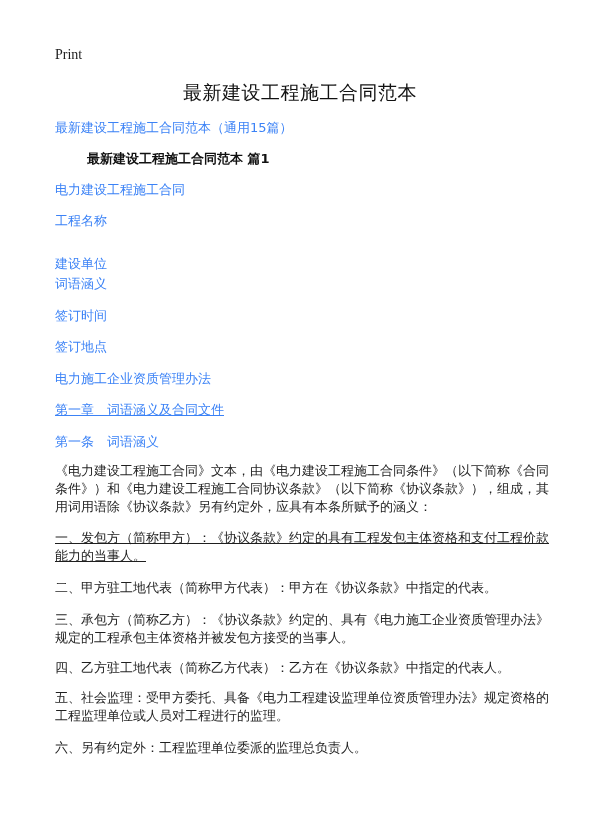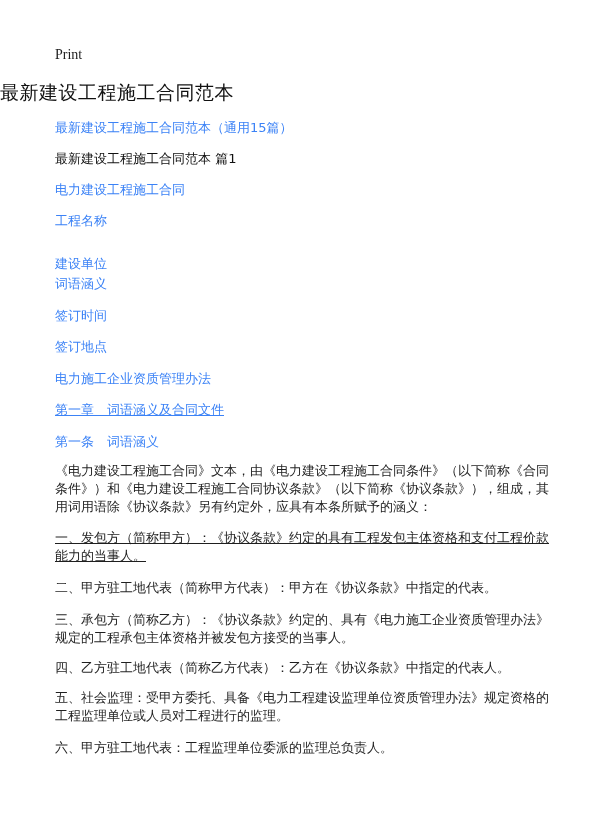--- a/index.html
+++ b/index.html
@@ -21,36 +21,37 @@
       top: 47px;
       font-family: "Liberation Serif", "DejaVu Serif", serif;
       font-size: 14px;
       color: #222;
     }
     .doc-title {
       position: absolute;
       left: 0;
       top: 80px;
       width: 600px;
-      text-align: left;
+      text-align: center;
       font-size: 19px;
       color: #111;
       letter-spacing: 0.5px;
     }
     .line {
       position: absolute;
       left: 55px;
       font-size: 13px;
       line-height: 18px;
       white-space: nowrap;
       color: #3b82f6;
     }
     .line.bold {
-      font-weight: normal;
+      font-weight: bold;
       color: #111;
+      margin-left: 32px;
     }
     .para {
       position: absolute;
       left: 55px;
       width: 495px;
       font-size: 13px;
       line-height: 18px;
       color: #1f1f1f;
       word-break: break-all;
     }
@@ -75,13 +76,13 @@
 <div class="line" style="top:370px;">电力施工企业资质管理办法</div>
 <div class="line" style="top:401px;text-decoration:underline;">第一章　词语涵义及合同文件</div>
 <div class="line" style="top:433px;">第一条　词语涵义</div>
 
 <div class="para" style="top:462px;">《电力建设工程施工合同》文本，由《电力建设工程施工合同条件》（以下简称《合同条件》）和《电力建设工程施工合同协议条款》（以下简称《协议条款》），组成，其用词用语除《协议条款》另有约定外，应具有本条所赋予的涵义：</div>
 <div class="para" style="top:529px;text-decoration:underline;">一、发包方（简称甲方）：《协议条款》约定的具有工程发包主体资格和支付工程价款能力的当事人。</div>
 <div class="para" style="top:579px;">二、甲方驻工地代表（简称甲方代表）：甲方在《协议条款》中指定的代表。</div>
 <div class="para" style="top:611px;">三、承包方（简称乙方）：《协议条款》约定的、具有《电力施工企业资质管理办法》规定的工程承包主体资格并被发包方接受的当事人。</div>
 <div class="para" style="top:659px;">四、乙方驻工地代表（简称乙方代表）：乙方在《协议条款》中指定的代表人。</div>
 <div class="para" style="top:689px;">五、社会监理：受甲方委托、具备《电力工程建设监理单位资质管理办法》规定资格的工程监理单位或人员对工程进行的监理。</div>
-<div class="para" style="top:739px;">六、甲方驻工地代表：工程监理单位委派的监理总负责人。</div>
+<div class="para" style="top:739px;">六、另有约定外：工程监理单位委派的监理总负责人。</div>
 
 </body></html>

